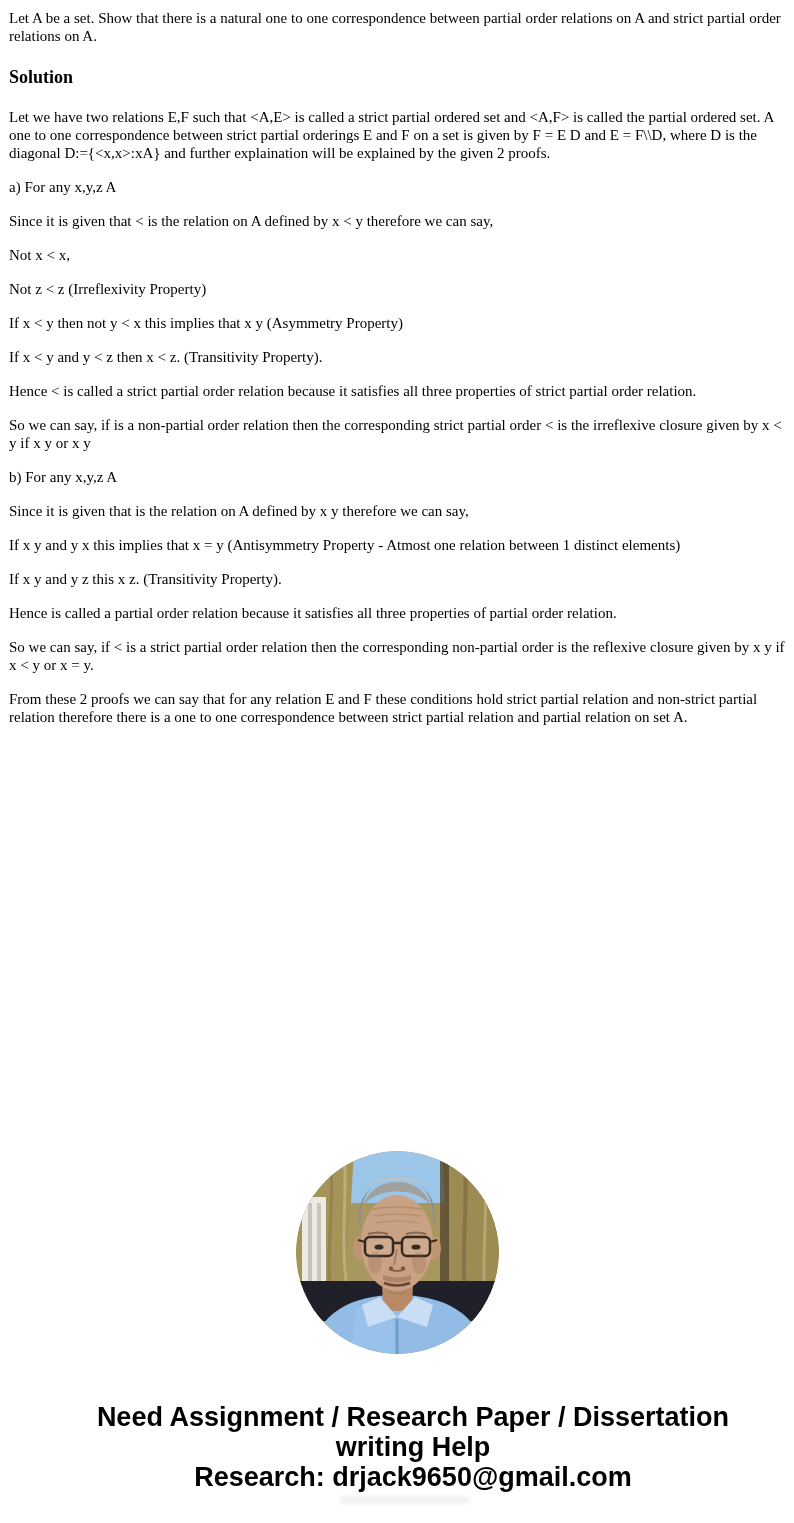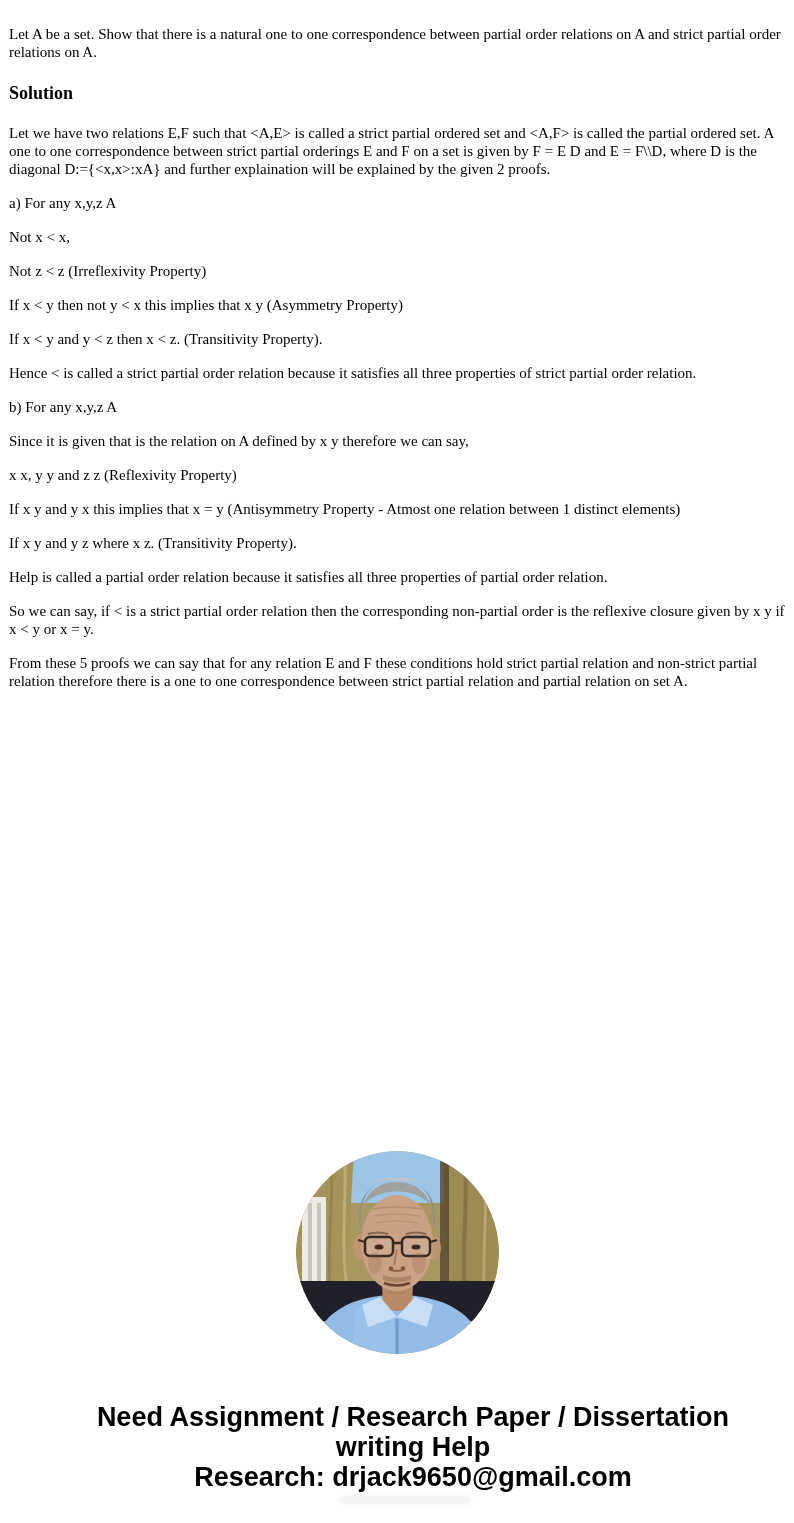--- a/index.html
+++ b/index.html
@@ -9,21 +9,21 @@
     position: relative;
     background: #ffffff;
     color: #000000;
     font-family: "Liberation Serif", serif;
     overflow: hidden;
   }
   .doc {
     position: absolute;
     top: 0; left: 0;
     width: 776px;
-    padding: 16px 9px;
+    padding: 0 9px;
   }
   .doc p {
     margin: 16px 0;
     font-size: 15px;
     line-height: 18px;
   }
   .doc p.first { margin-top: 9px; }
   .doc h2 {
     font-size: 18px;
     line-height: 21px;
@@ -66,33 +66,34 @@
   }
 </style>
 </head>
 <body>
 
 <div class="doc">
   <p class="first">Let A be a set. Show that there is a natural one to one correspondence between partial order relations on A and strict partial order relations on A.</p>
   <h2>Solution</h2>
   <p>Let we have two relations E,F such that &lt;A,E&gt; is called a strict partial ordered set and &lt;A,F&gt; is called the partial ordered set. A one to one correspondence between strict partial orderings E and F on a set is given by F = E D and E = F\\D, where D is the diagonal D:={&lt;x,x&gt;:xA} and further explaination will be explained by the given 2 proofs.</p>
   <p>a) For any x,y,z A</p>
+  <p>Since it is given that &lt; is the relation on A defined by x &lt; y therefore we can say,</p>
   <p>Not x &lt; x,</p>
   <p>Not z &lt; z (Irreflexivity Property)</p>
   <p>If x &lt; y then not y &lt; x this implies that x y (Asymmetry Property)</p>
   <p>If x &lt; y and y &lt; z then x &lt; z. (Transitivity Property).</p>
   <p>Hence &lt; is called a strict partial order relation because it satisfies all three properties of strict partial order relation.</p>
+  <p>So we can say, if is a non-partial order relation then the corresponding strict partial order &lt; is the irreflexive closure given by x &lt; y if x y or x y</p>
   <p>b) For any x,y,z A</p>
   <p>Since it is given that is the relation on A defined by x y therefore we can say,</p>
-  <p>x x, y y and z z (Reflexivity Property)</p>
   <p>If x y and y x this implies that x = y (Antisymmetry Property - Atmost one relation between 1 distinct elements)</p>
-  <p>If x y and y z where x z. (Transitivity Property).</p>
-  <p>Help is called a partial order relation because it satisfies all three properties of partial order relation.</p>
+  <p>If x y and y z this x z. (Transitivity Property).</p>
+  <p>Hence is called a partial order relation because it satisfies all three properties of partial order relation.</p>
   <p>So we can say, if &lt; is a strict partial order relation then the corresponding non-partial order is the reflexive closure given by x y if x &lt; y or x = y.</p>
-  <p>From these 5 proofs we can say that for any relation E and F these conditions hold strict partial relation and non-strict partial relation therefore there is a one to one correspondence between strict partial relation and partial relation on set A.</p>
+  <p>From these 2 proofs we can say that for any relation E and F these conditions hold strict partial relation and non-strict partial relation therefore there is a one to one correspondence between strict partial relation and partial relation on set A.</p>
 </div>
 
 <div class="avatar-wrap">
   <svg width="203" height="203" viewBox="0 0 203 203">
     <defs>
       <clipPath id="circ">
           <circle cx="101.5" cy="101.5" r="101.5"></circle>
         </clipPath>
     </defs>
     <g clip-path="url(#circ)">

